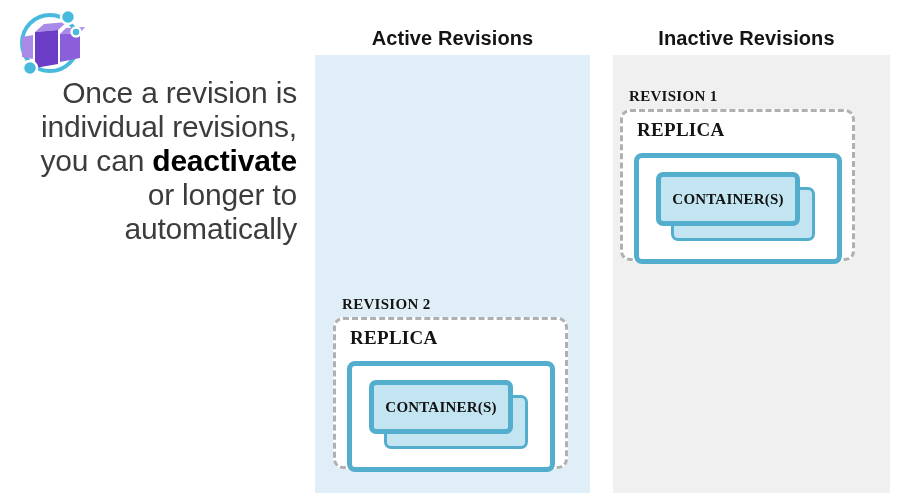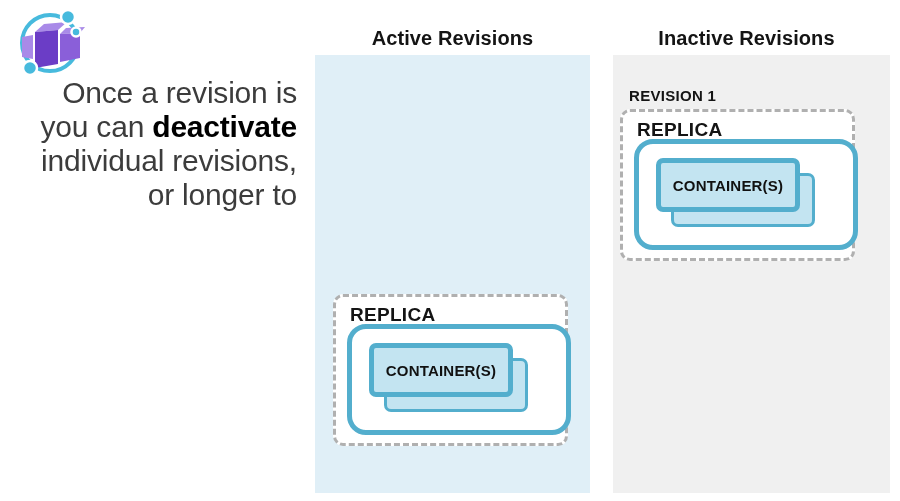--- a/index.html
+++ b/index.html
@@ -33,41 +33,41 @@
   }
   .col-header.active   { left: 315px; width: 275px; }
   .col-header.inactive { left: 608px; width: 277px; }
 
   
   .panel { position: absolute; top: 55px; height: 438px; }
   .panel.active   { left: 315px; width: 275px; background: var(--active-panel-bg, #e0eff7); }
   .panel.inactive { left: 613px; width: 277px; background: var(--inactive-panel-bg, #f0f0f0); }
 
   
-  .revision-group { position: absolute; width: 235px; }
+  .revision-group { position: absolute; width: 235px; font-family: Liberation Serif, serif; }
   .revision-group.rev1 { left: 620px; top: 86px; }
   .revision-group.rev2 { left: 333px; top: 294px; }
 
   .revision-label {
     margin: 0 0 3px 9px; font-size: 15px; font-weight: bold;
     color: #141414; line-height: 20px; letter-spacing: 0.3px;
   }
   .revision-box {
     position: relative; height: 152px; box-sizing: border-box;
     border: 3px dashed var(--dashed-border, #b0b0b0);
     border-radius: 10px; background: #ffffff;
   }
   .replica-label {
     position: absolute; left: 14px; top: 7px; font-size: 19px;
     font-weight: bold; color: #141414; letter-spacing: 0.3px;
   }
   .replica-box {
-    position: absolute; left: 11px; top: 27px; width: 224px; height: 111px;
+    position: absolute; left: 11px; top: 41px; width: 208px; height: 111px;
     box-sizing: border-box; background: #ffffff;
-    border: 5px solid var(--box-border-blue, #53aecd); border-radius: 19px;
+    border: 5px solid var(--box-border-blue, #53aecd); border-radius: 8px;
   }
   .container-box {
     position: absolute; width: 144px; height: 54px; box-sizing: border-box;
     background: var(--container-fill, #c3e4f1);
     border: 4px solid var(--box-border-blue, #53aecd); border-radius: 7px;
   }
   .container-box.back  { left: 32px; top: 29px; border-width: 3px; }
   .container-box.front {
     left: 17px; top: 14px; border-width: 5px;
     display: flex; align-items: center; justify-content: center;
@@ -88,43 +88,45 @@
       <polygon class="p-light" points="52,30 58,24 77,23 72,29"></polygon>
       <polygon class="p-mid" points="52,30 72,29 72,54 52,58"></polygon>
       <circle class="dot" cx="60" cy="13" r="7"></circle>
       <circle class="dot" cx="68" cy="28" r="4.5"></circle>
       <circle class="dot" cx="22" cy="64" r="7"></circle>
     </svg>
   </div>
 
   <div class="description">
     <div class="line">Once a revision is</div>
+    <div class="line">individual revisions,</div>
     <div class="line"><span>you can </span><span class="bold">deactivate</span></div>
-    <div class="line">individual revisions,</div>
     <div class="line">or longer to</div>
+    <div class="line">automatically</div>
   </div>
 
   <div class="col-header inactive">Inactive Revisions</div>
   <div class="col-header active">Active Revisions</div>
 
   <div class="panel active"></div>
   <div class="panel inactive"></div>
 
   <div class="revision-group rev1">
     <div class="revision-label">REVISION 1</div>
     <div class="revision-box">
       <div class="replica-label">REPLICA</div>
       <div class="replica-box">
         <div class="container-box back"></div>
         <div class="container-box front">CONTAINER(S)</div>
       </div>
     </div>
   </div>
 
   <div class="revision-group rev2">
+    <div class="revision-label">REVISION 2</div>
     <div class="revision-box">
       <div class="replica-label">REPLICA</div>
       <div class="replica-box">
         <div class="container-box back"></div>
         <div class="container-box front">CONTAINER(S)</div>
       </div>
     </div>
   </div>
 
 </div>

